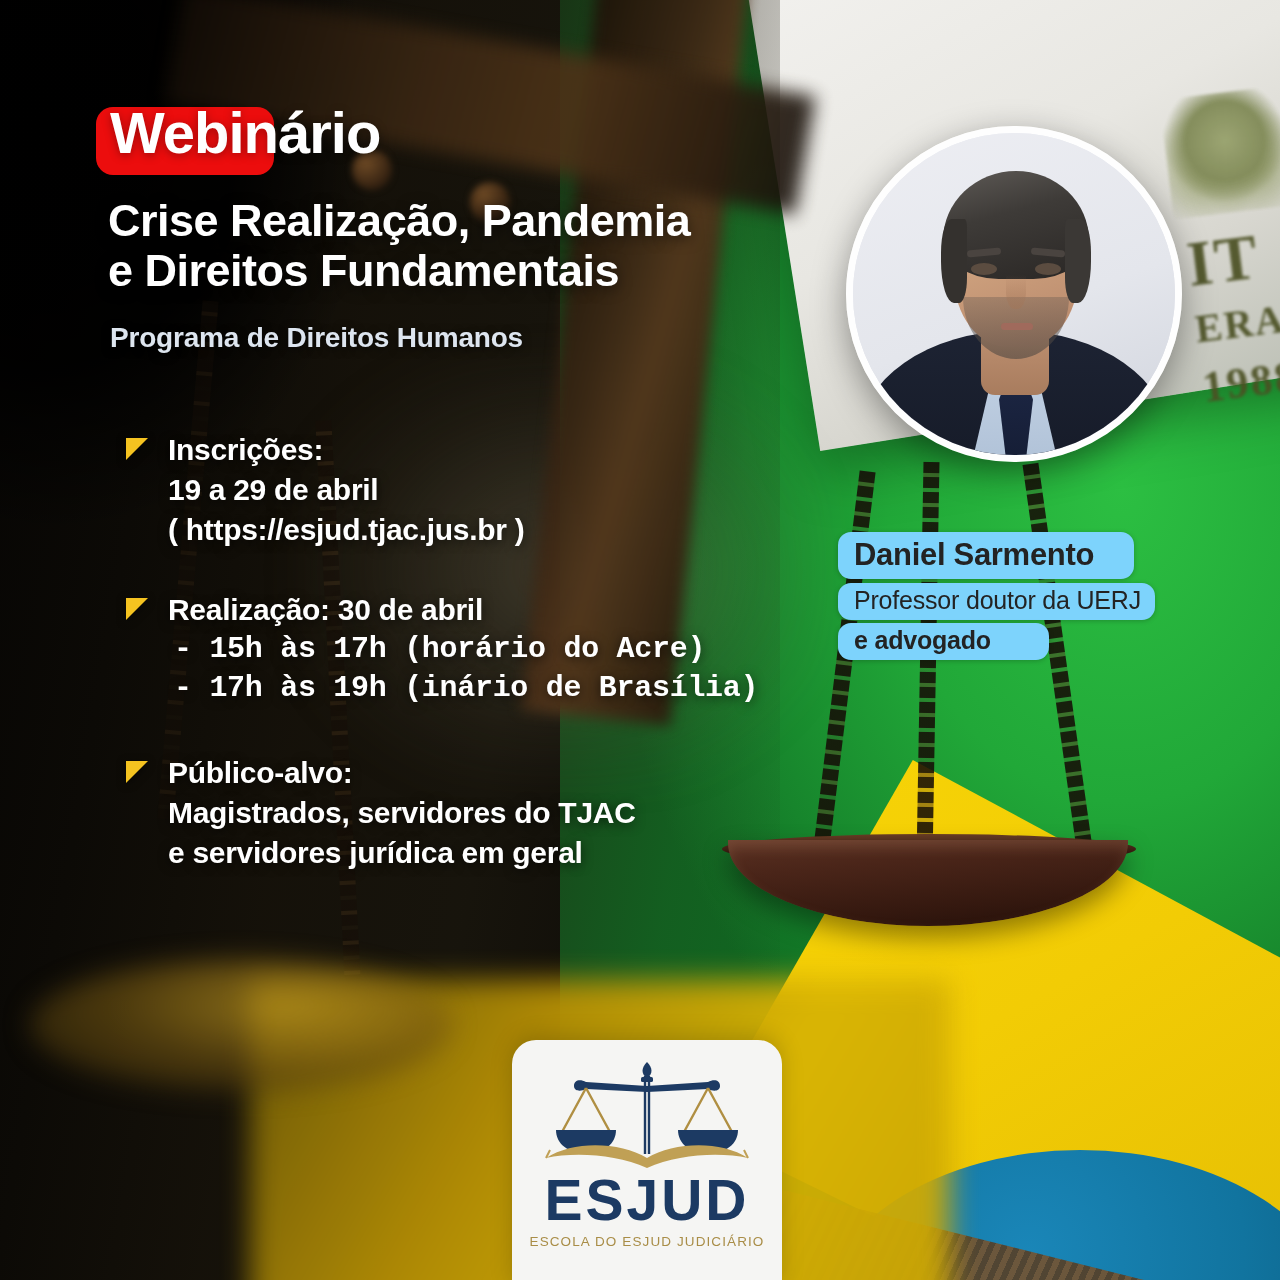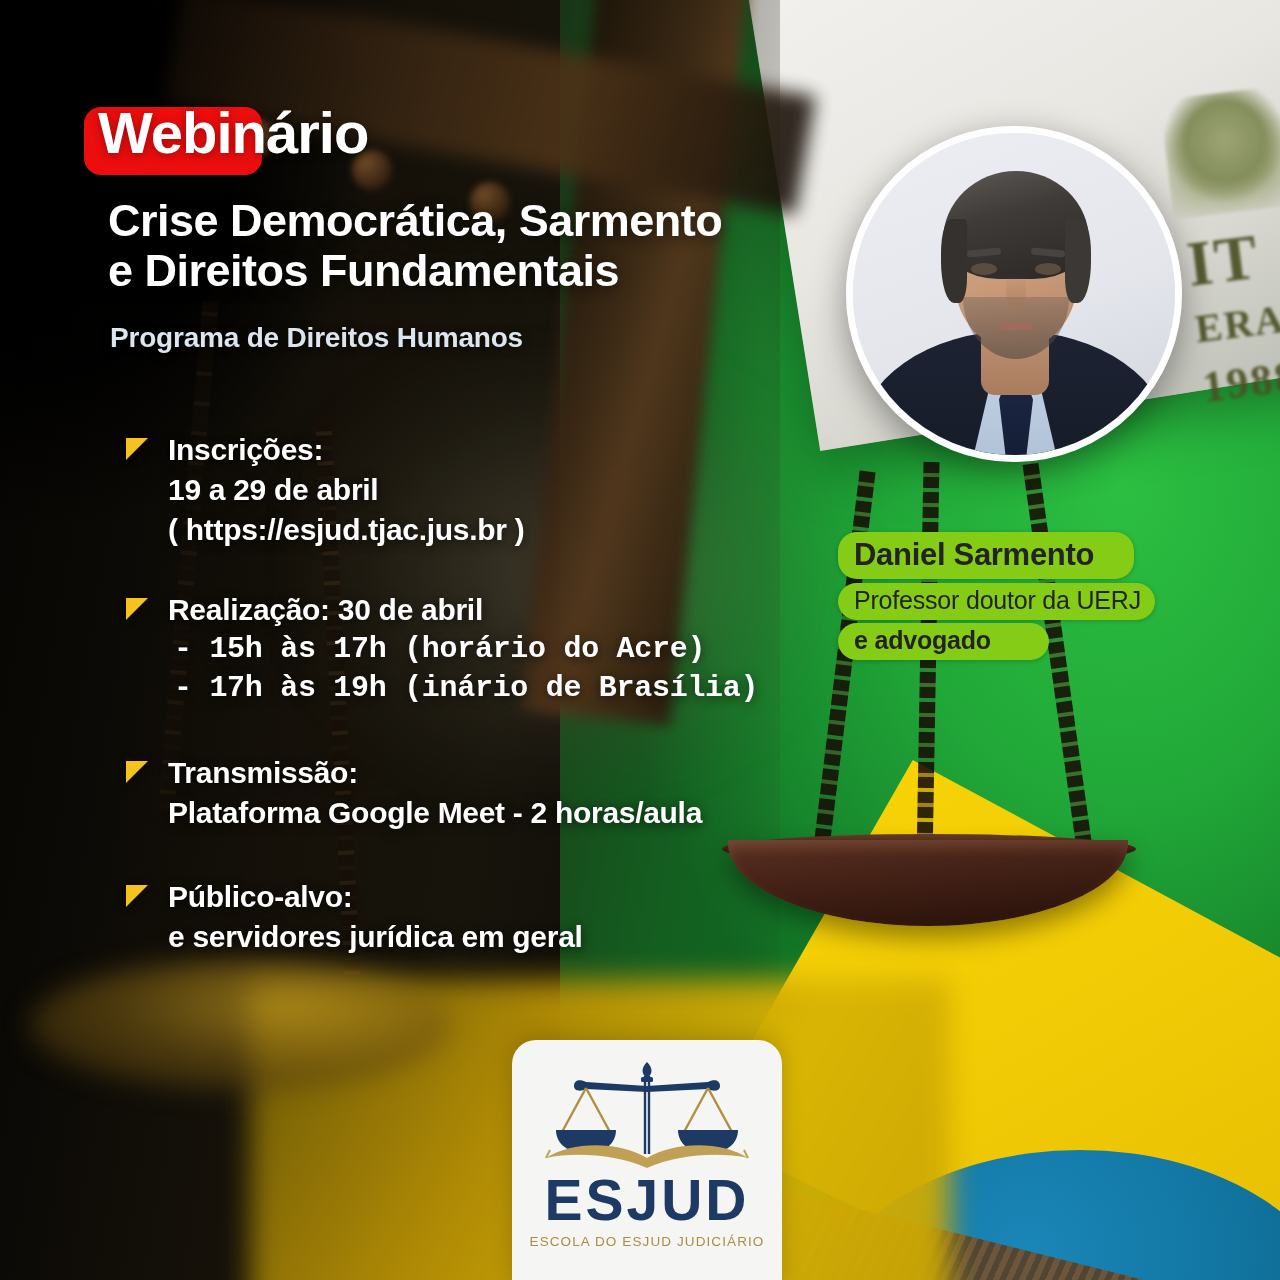--- a/index.html
+++ b/index.html
@@ -143,21 +143,21 @@
     position:absolute; left:300px; top:360px; width:520px; height:420px;
     background:radial-gradient(ellipse at 50% 50%, rgba(150,140,110,.30) 0%, rgba(90,84,62,.12) 55%, rgba(0,0,0,0) 80%);
     filter:blur(22px);
   }
 
   
   .content { position:absolute; inset:0; }
 
   
   .webinario {
-    position:absolute; left:98px; top:96px;
+    position:absolute; left:110px; top:96px;
     display:flex; align-items:center;
     height:74px;
   }
   .webinario .badge-wrap { position:relative; display:flex; align-items:center; }
   .webinario .badge {
     position:absolute; left:-14px; top:3px;
     width:178px; height:68px;
     background:#ec0d0d;
     border-radius:17px;
     z-index:0;
@@ -261,23 +261,23 @@
     position:absolute; left:110px; top:164px; width:106px; height:62px;
     border-radius:0 0 50% 50% / 0 0 100% 100%;
     background:linear-gradient(180deg,rgba(90,82,76,.32) 0%, rgba(80,72,66,.62) 100%);
   }
   .p-mouth { position:absolute; left:148px; top:190px; width:32px; height:7px; border-radius:4px; background:#a06a5c; }
 
   
   .speaker { position:absolute; left:838px; top:532px; }
   .pill {
     display:inline-block;
-    background:#84cc16;
+    background:#7dd3fc;
     color:#232323;
-    border-radius:19px;
+    border-radius:13px;
     line-height:1;
     box-shadow:0 1px 5px rgba(0,0,0,.22);
     white-space:nowrap;
     text-align:right;
   }
   .pill.name {
     font-size:31px; font-weight:bold;
     padding:7px 40px 9px 16px;
     letter-spacing:-.3px;
   }
@@ -360,21 +360,21 @@
   <div class="content">
 
     <div class="webinario">
       <div class="badge-wrap">
         <span class="badge"></span>
         <span class="w-text"><span>Web</span><span>inário</span></span>
       </div>
     </div>
 
     <div class="title">
-      <div>Crise Democrática, Sarmento</div>
+      <div>Crise Realização, Pandemia</div>
       <div>e Direitos Fundamentais</div>
     </div>
 
     <div class="subtitle">Programa de Direitos Humanos</div>
 
     <div class="bullets">
 
       <div class="blk">
         <span class="tri"></span>
         <div class="lines">
@@ -386,32 +386,26 @@
 
       <div class="blk" style="margin-top:40px;">
         <span class="tri"></span>
         <div class="lines">
           <div>Realização: 30 de abril</div>
           <div class="ind">- 15h às 17h (horário do Acre)</div>
           <div class="ind">- 17h às 19h (inário de Brasília)</div>
         </div>
       </div>
 
-      <div class="blk" style="margin-top:44px;">
-        <span class="tri"></span>
-        <div class="lines">
-          <div>Transmissão:</div>
-          <div>Plataforma Google Meet - 2 horas/aula</div>
-        </div>
-      </div>
 
       <div class="blk" style="margin-top:44px;">
         <span class="tri"></span>
         <div class="lines">
           <div>Público-alvo:</div>
+          <div>Magistrados, servidores do TJAC</div>
           <div>e servidores jurídica em geral</div>
         </div>
       </div>
 
     </div>
 
     <div class="portrait">
       <div class="p-bg"></div>
       <div class="p-shoulders"></div>
       <div class="p-shirt"></div>

